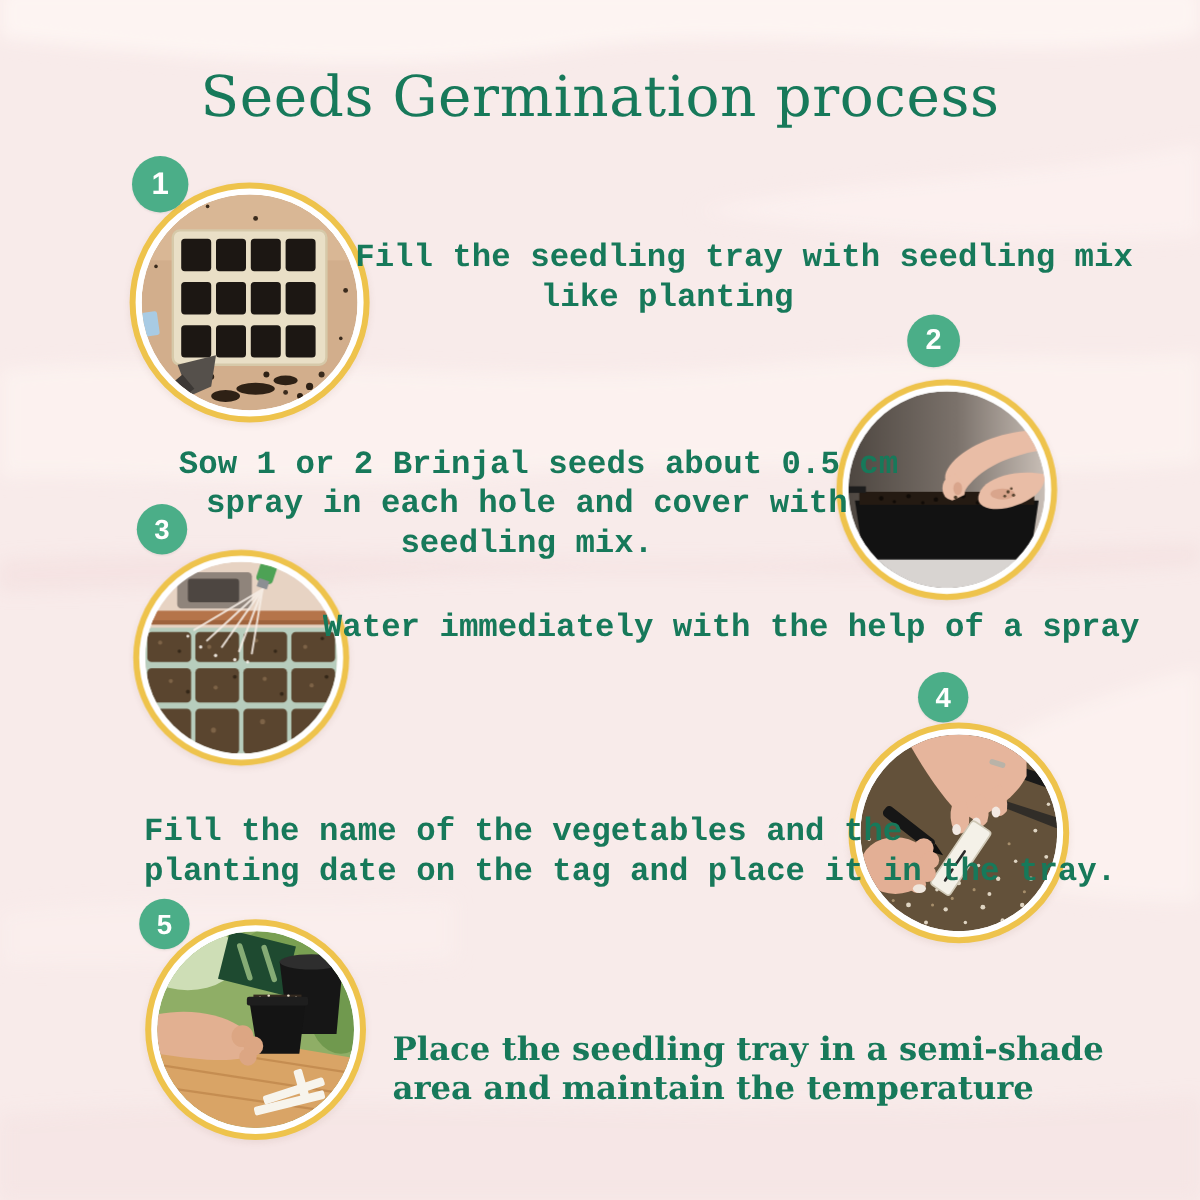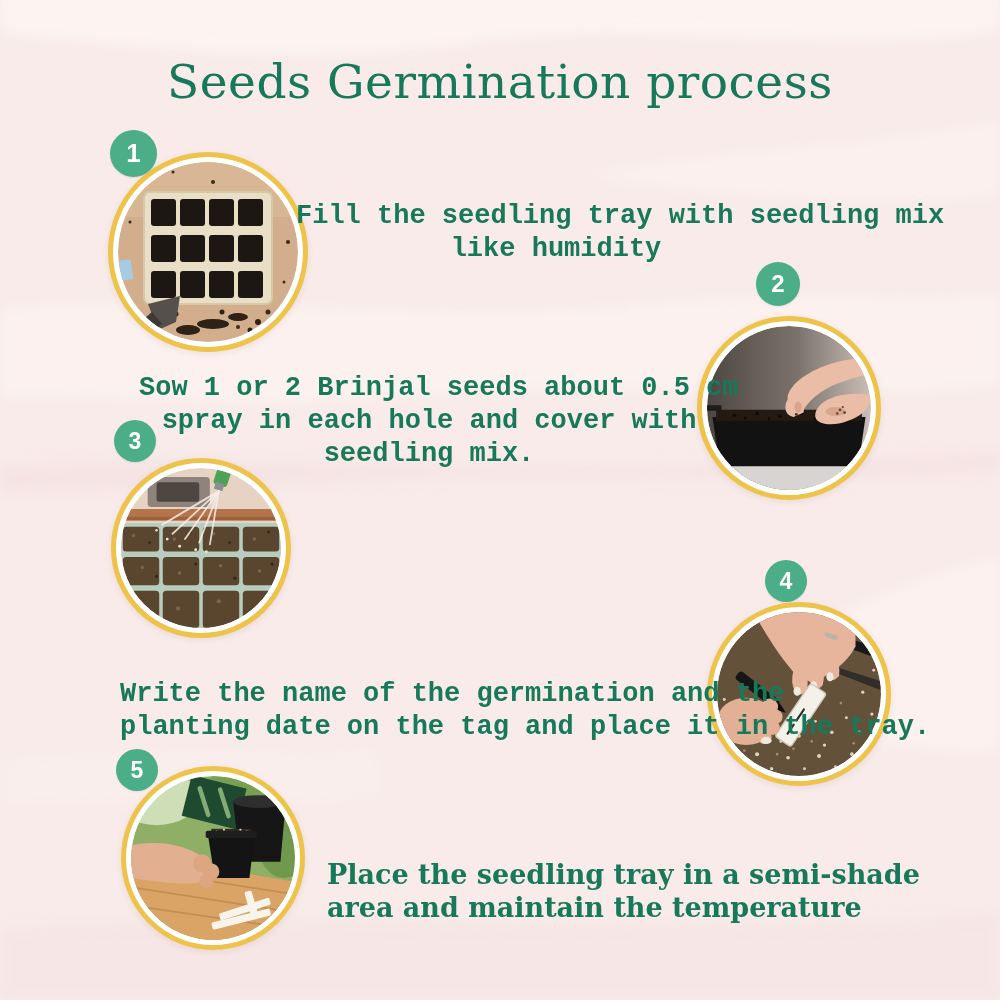--- a/index.html
+++ b/index.html
@@ -34,21 +34,21 @@
   #badge2{left:756px;top:262px;width:44px;height:44px;font-size:24px;}
   #badge3{left:114px;top:420px;width:42px;height:42px;font-size:23px;}
   #badge4{left:765px;top:560px;width:42px;height:42px;font-size:23px;}
   #badge5{left:116px;top:749px;width:42px;height:42px;font-size:23px;}
   #photo1{left:108px;top:152px;width:200px;height:200px;}
   #photo2{left:697px;top:316px;width:184px;height:184px;}
   #photo3{left:111px;top:458px;width:180px;height:180px;}
   #photo4{left:707px;top:602px;width:184px;height:184px;}
   #photo5{left:121px;top:766px;width:184px;height:184px;}
   #text1{left:296px;top:200px;width:520px;}
-  #text2{left:139px;top:372px;width:580px;}
+  #text2{left:149px;top:372px;width:580px;}
   #text3{left:269px;top:508px;width:600px;}
   #text4{left:120px;top:678px;width:620px;}
   #text5{left:327px;top:814px;width:500px;}
 </style>
 </head>
 <body>
 
 <div id="canvas">
 
   <svg class="waves" width="1000" height="1000" viewBox="0 0 1000 1000" aria-hidden="true">
@@ -395,34 +395,35 @@
           <rect x="96" y="142" width="58" height="8" rx="2" transform="rotate(-18 125 146)"></rect>
           <rect x="88" y="153" width="66" height="8" rx="2" transform="rotate(-14 121 157)"></rect>
           <rect x="128" y="126" width="8" height="28" rx="2" transform="rotate(-16 132 140)"></rect>
         </g>
       </g>
     </svg>
   </div>
 
   <div class="step-text center" id="text1">
     <div class="line">Fill the seedling tray with seedling mix</div>
-    <div class="line">like humidity</div>
+    <div class="line">like planting</div>
   </div>
 
   <div class="step-text center" id="text2">
     <div class="line">Sow 1 or 2 Brinjal seeds about 0.5 cm</div>
     <div class="line">spray in each hole and cover with</div>
     <div class="line">seedling mix.</div>
   </div>
 
   <div class="step-text center" id="text3">
+    <div class="line">Water immediately with the help of a spray</div>
   </div>
 
   <div class="step-text center" id="text4">
-    <div class="line">Write the name of the germination and the</div>
+    <div class="line">Fill the name of the vegetables and the</div>
     <div class="line">planting date on the tag and place it in the tray.</div>
   </div>
 
   <div class="step-text left" id="text5">
     <div class="line">Place the seedling tray in a semi-shade</div>
     <div class="line">area and maintain the temperature</div>
   </div>
 
 </div>
 

